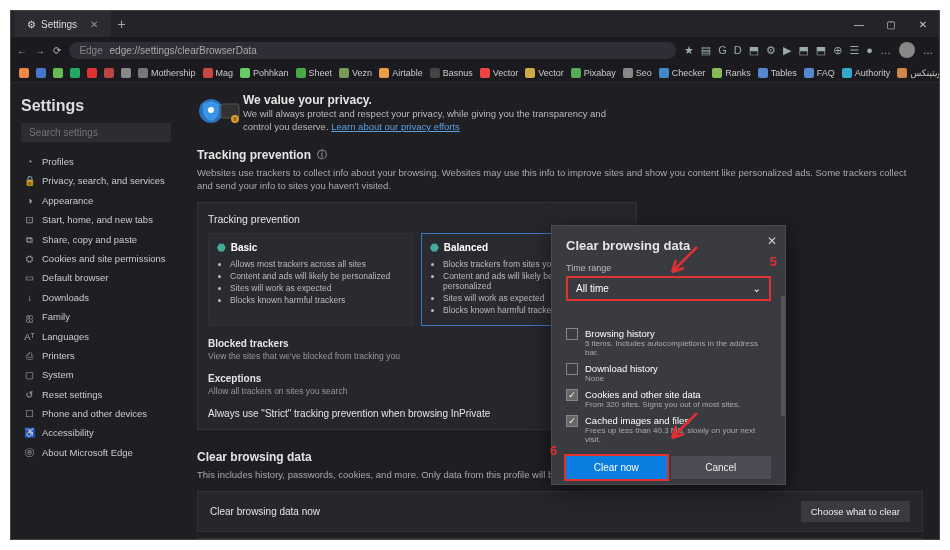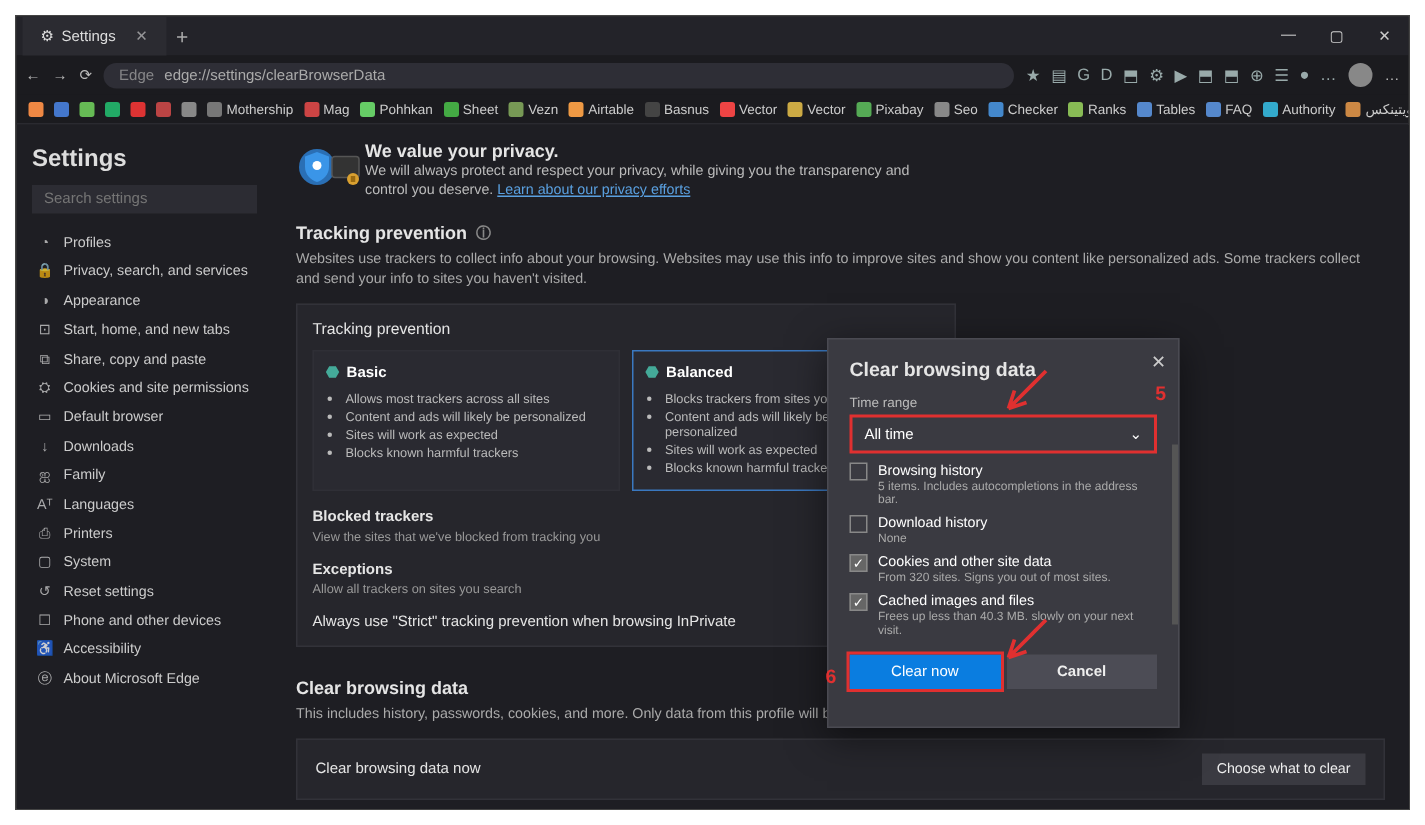--- a/index.html
+++ b/index.html
@@ -43,30 +43,30 @@
 .blk { font-size:10px; margin-top:12px; font-weight:600; }
 .blkdesc { font-size:8.5px; color:#999; margin-top:2px; }
 .rowcard { display:flex; align-items:center; justify-content:space-between; background:#26262c; border:1px solid #323239; padding:9px 12px; font-size:10px; margin-bottom:6px; }
 .btn-out { background:#3a3a41; color:#eee; border:none; padding:5px 10px; font-size:9.5px; }
 
 
 .backdrop { position:absolute; left:370px; top:142px; width:235px; height:260px; background:#3a3a41; border:1px solid #4a4a52; box-shadow:0 6px 24px rgba(0,0,0,.5); padding:12px 14px; font-size:10px; }
 .backdrop h3 { font-size:13px; font-weight:600; margin-bottom:10px; }
 .closebtn { position:absolute; right:8px; top:8px; color:#ccc; font-size:12px; cursor:pointer; }
 .lbl { font-size:9px; color:#bbb; margin-bottom:3px; }
-.select { border:2px solid #e03030; padding:5px 8px; display:flex; justify-content:space-between; align-items:flex-end; font-size:10px; color:#fff; background:#3a3a41; margin-bottom:6px; }
+.select { border:2px solid #e03030; padding:5px 8px; display:flex; justify-content:space-between; align-items:flex-start; font-size:10px; color:#fff; background:#3a3a41; margin-bottom:27px; }
 .item { display:flex; gap:7px; margin:6px 0; }
 .cbx { width:12px; height:12px; border:1px solid #888; flex-shrink:0; display:flex; align-items:center; justify-content:center; font-size:9px; }
 .cbx.on { background:#666; color:#fff; }
 .item .tt { font-size:9.5px; color:#fff; }
 .item .dd { font-size:8px; color:#aaa; }
 .btnrow { display:flex; gap:4px; margin-top:12px; }
 .btn { flex:1; padding:6px 0; font-size:10px; text-align:center; border:none; }
 .primary { background:#0a7de0; color:#fff; outline:2px solid #e03030; }
-.secondary { background:#4c4c55; color:#eee;font-weight:bold; }
+.secondary { background:#4c4c55; color:#eee; }
 .marker { position:absolute; color:#e03030; font-weight:700; font-size:13px; font-family:Arial; }
 .arrow { position:absolute; width:40px; height:40px; pointer-events:none; }
 .arrow svg { width:100%; height:100%; }
 .scrollb { position:absolute; right:0; top:70px; width:4px; height:120px; background:#555; }
 
 
 .shield { width:46px; height:36px; }
 
 .footer-section .subtext a { color:#5aa0e0; text-decoration:underline; }
 </style>

